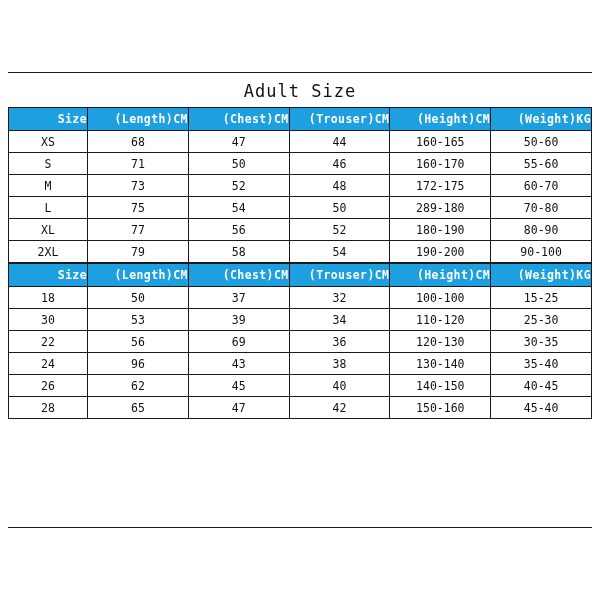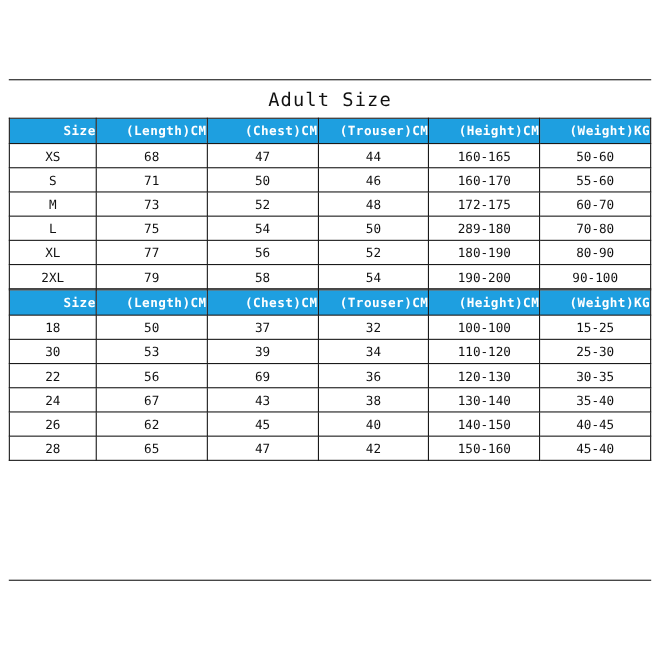--- a/index.html
+++ b/index.html
@@ -176,21 +176,21 @@
         <tr>
           <td class="col-size sizecell">22</td>
           <td>56</td>
           <td>69</td>
           <td>36</td>
           <td>120-130</td>
           <td>30-35</td>
         </tr>
         <tr>
           <td class="col-size sizecell">24</td>
-          <td>67</td>
+          <td>96</td>
           <td>43</td>
           <td>38</td>
           <td>130-140</td>
           <td>35-40</td>
         </tr>
         <tr>
           <td class="col-size sizecell">26</td>
           <td>62</td>
           <td>45</td>
           <td>40</td>

